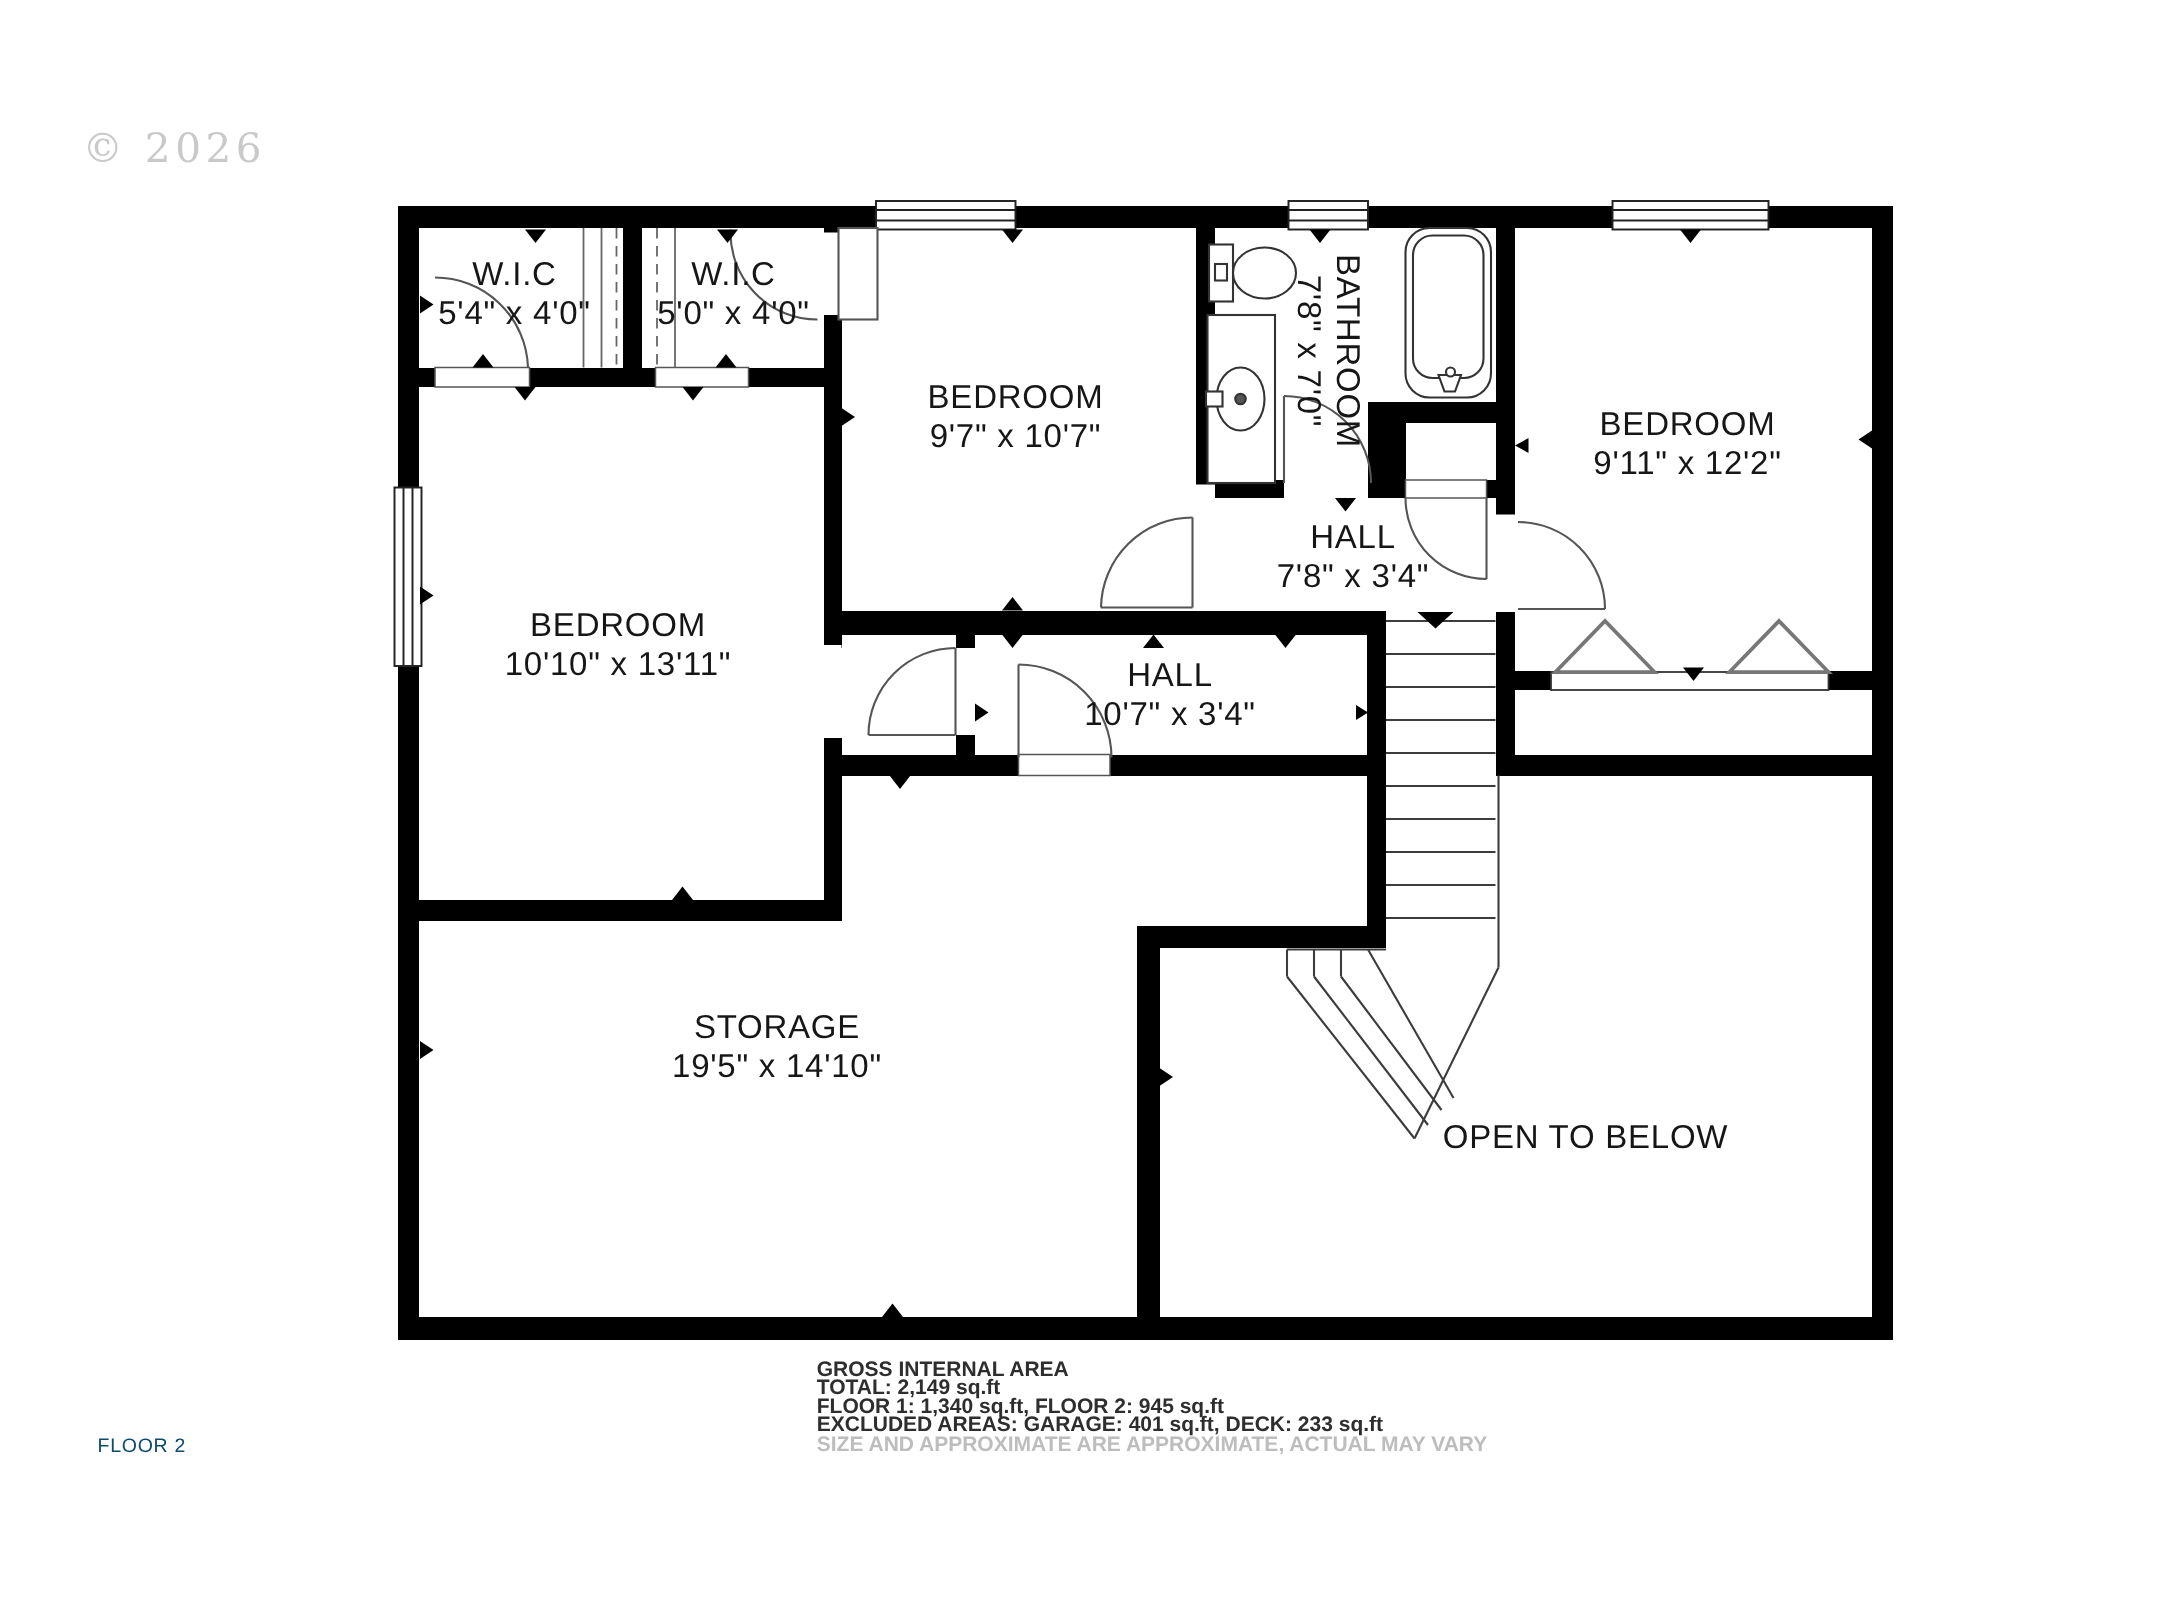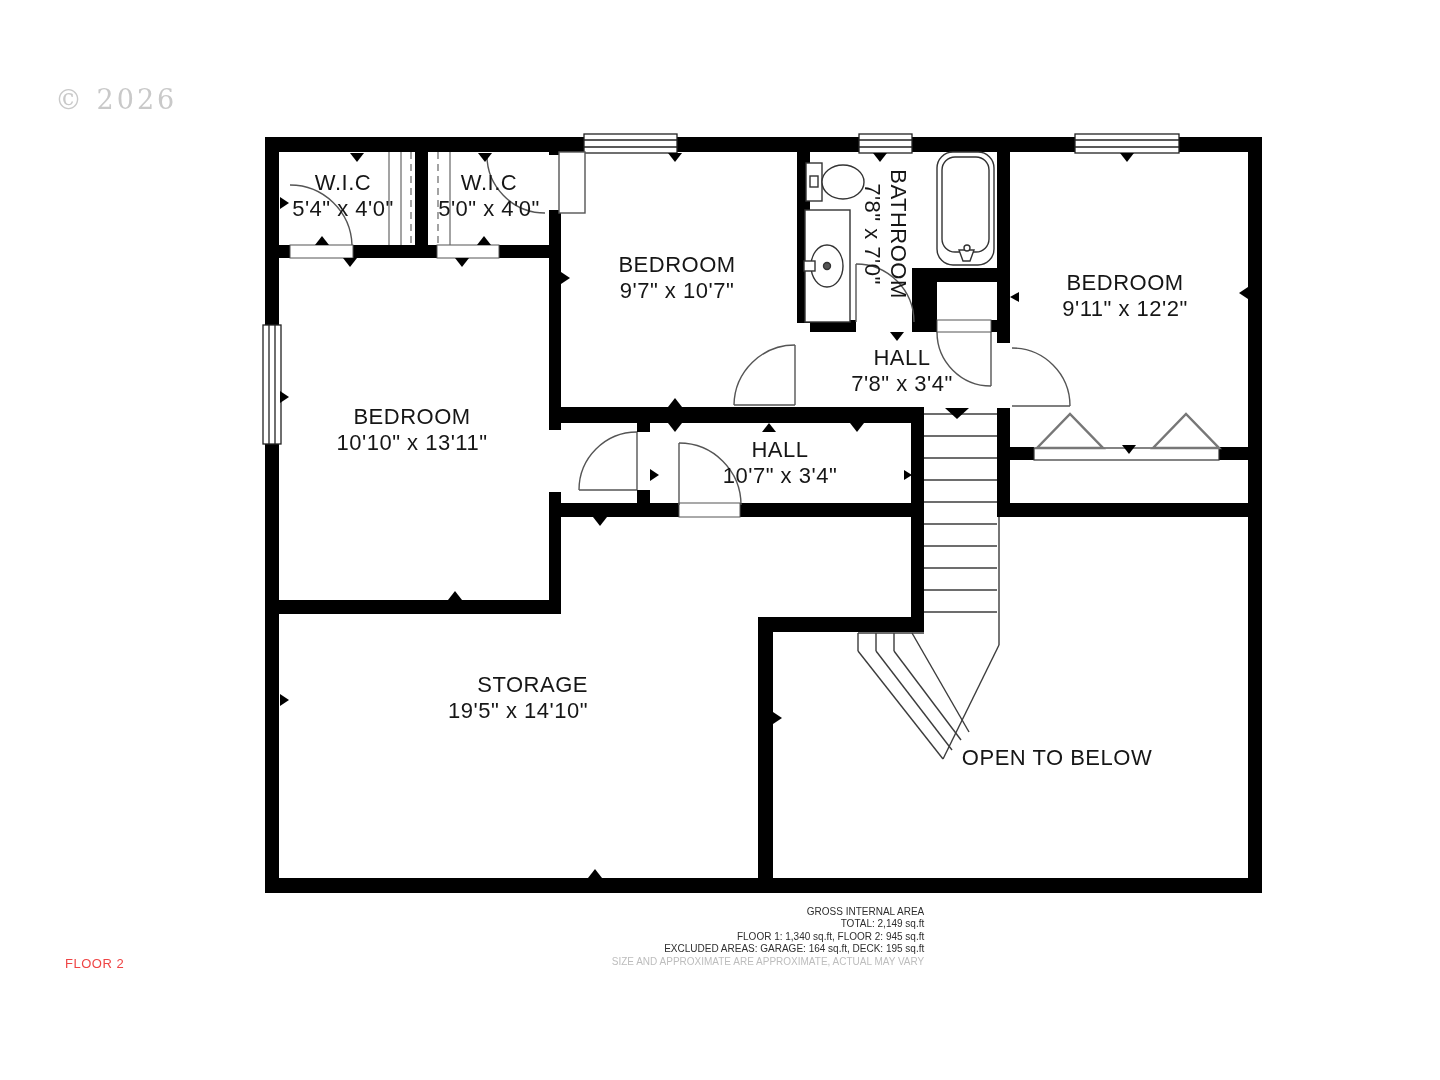--- a/index.html
+++ b/index.html
@@ -6,23 +6,23 @@
     font-family:"Liberation Sans", sans-serif;}
   .canvas{position:relative;width:1440px;height:872px;background:#fff;margin-left:47px;}
   svg{position:absolute;left:0;top:0;}
   .room-label{position:absolute;transform:translate(-50%,-50%);text-align:center;
     color:#161616;font-size:22px;line-height:26px;letter-spacing:.5px;white-space:nowrap;}
   .room-label.rot{transform:translate(-50%,-50%) rotate(90deg);}
   .room-name{display:block;}
   .room-dims{display:block;}
   .watermark{position:absolute;left:8px;top:84px;font-family:"DejaVu Serif", serif;
     font-size:27px;color:#c9c9c9;letter-spacing:3px;}
-  .floor-tag{position:absolute;left:18px;top:956px;font-size:13px;color:#ef4444;letter-spacing:.5px;}
-  .footer{position:absolute;left:721px;top:906px;transform:translateX(-50%);text-align:right;
-    font-size:10px;font-weight:400;color:#2e2e2e;line-height:12.4px;white-space:nowrap;}
+  .floor-tag{position:absolute;left:18px;top:956px;font-size:13px;color:#0c4a6e;letter-spacing:.5px;}
+  .footer{position:absolute;left:721px;top:906px;transform:translateX(-50%);text-align:left;
+    font-size:14px;font-weight:700;color:#2e2e2e;line-height:12.4px;white-space:nowrap;}
   .footer .disclaimer{color:#bdbdbd;}
 </style>
 </head>
 <body>
 
 <div class="canvas">
 
   <svg width="1440" height="1080" viewBox="0 0 1440 1080">
 
     <g fill="#000" shape-rendering="crispEdges">
@@ -258,30 +258,30 @@
     <span class="room-dims">10'10" x 13'11"</span>
   </div>
   <div class="room-label" style="left:855px;top:371px;">
     <span class="room-name">HALL</span>
     <span class="room-dims">7'8" x 3'4"</span>
   </div>
   <div class="room-label" style="left:733px;top:463px;">
     <span class="room-name">HALL</span>
     <span class="room-dims">10'7" x 3'4"</span>
   </div>
-  <div class="room-label" style="left:471px;top:698px;text-align:right;">
+  <div class="room-label" style="left:471px;top:698px;">
     <span class="room-name">STORAGE</span>
     <span class="room-dims">19'5" x 14'10"</span>
   </div>
   <div class="room-label" style="left:1010px;top:758px;">
     <span class="room-name">OPEN TO BELOW</span>
   </div>
 
   <div class="footer">
     <div>GROSS INTERNAL AREA</div>
     <div>TOTAL: 2,149 sq.ft</div>
     <div>FLOOR 1: 1,340 sq.ft, FLOOR 2: 945 sq.ft</div>
-    <div>EXCLUDED AREAS: GARAGE: 164 sq.ft, DECK: 195 sq.ft</div>
+    <div>EXCLUDED AREAS: GARAGE: 401 sq.ft, DECK: 233 sq.ft</div>
     <div class="disclaimer">SIZE AND APPROXIMATE ARE APPROXIMATE, ACTUAL MAY VARY</div>
   </div>
 
   <div class="floor-tag">FLOOR 2</div>
 </div>
 
 </body></html>

